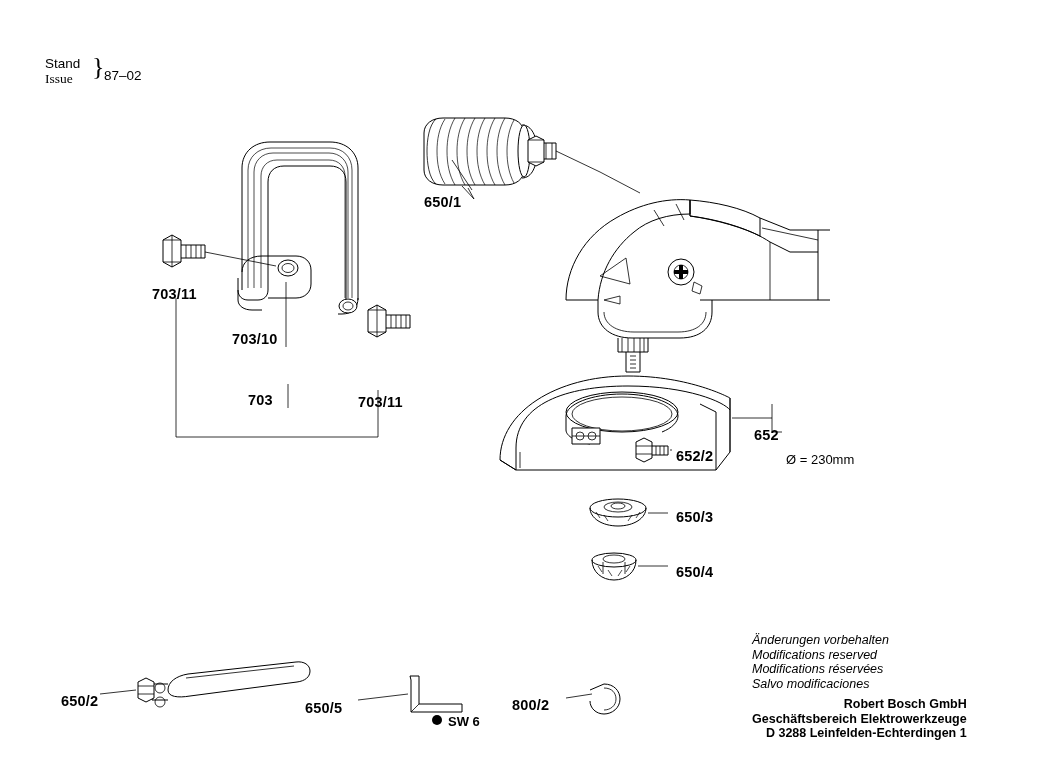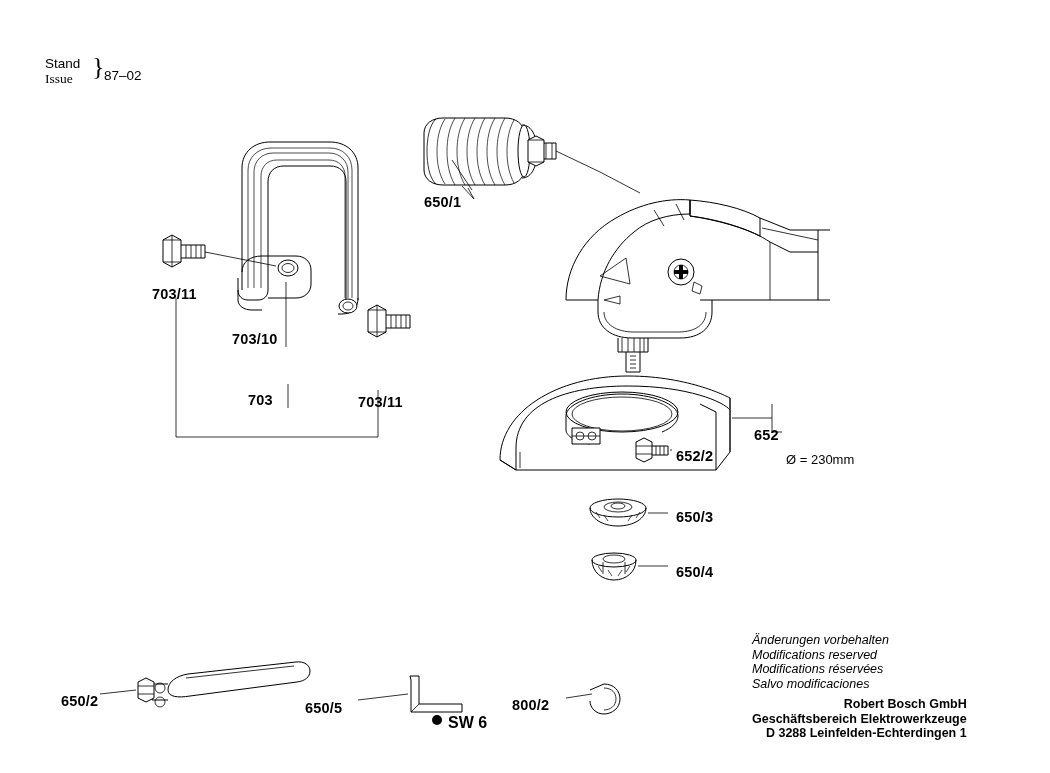--- a/index.html
+++ b/index.html
@@ -300,21 +300,21 @@
   <div class="abs callout" style="left:358px; top:394px;">703/11</div>
   <div class="abs callout" style="left:754px; top:427px;">652</div>
   <div class="abs callout" style="left:676px; top:448px;">652/2</div>
   <div class="abs callout" style="left:676px; top:509px;">650/3</div>
   <div class="abs callout" style="left:676px; top:564px;">650/4</div>
   <div class="abs callout" style="left:42px;  top:693px;margin-left:19px;">650/2</div>
   <div class="abs callout" style="left:305px; top:700px;">650/5</div>
   <div class="abs callout" style="left:512px; top:697px;">800/2</div>
 
   <div class="abs note" style="left:786px; top:452px;">Ø = 230mm</div>
-  <div class="abs note" style="left:448px; top:714px; font-weight:bold; font-size:16px;">SW 6</div>
+  <div class="abs note" style="left:448px; top:714px; font-weight:bold; font-size:13px;">SW 6</div>
 
   <div class="abs" id="footer">
     <div class="reg">Änderungen vorbehalten</div>
     <div class="reg">Modifications reserved</div>
     <div class="reg">Modifications réservées</div>
     <div class="reg">Salvo modificaciones</div>
     <div class="gap"></div>
     <div class="bold">Robert Bosch GmbH</div>
     <div class="bold">Geschäftsbereich Elektrowerkzeuge</div>
     <div class="bold">D 3288 Leinfelden-Echterdingen 1</div>

